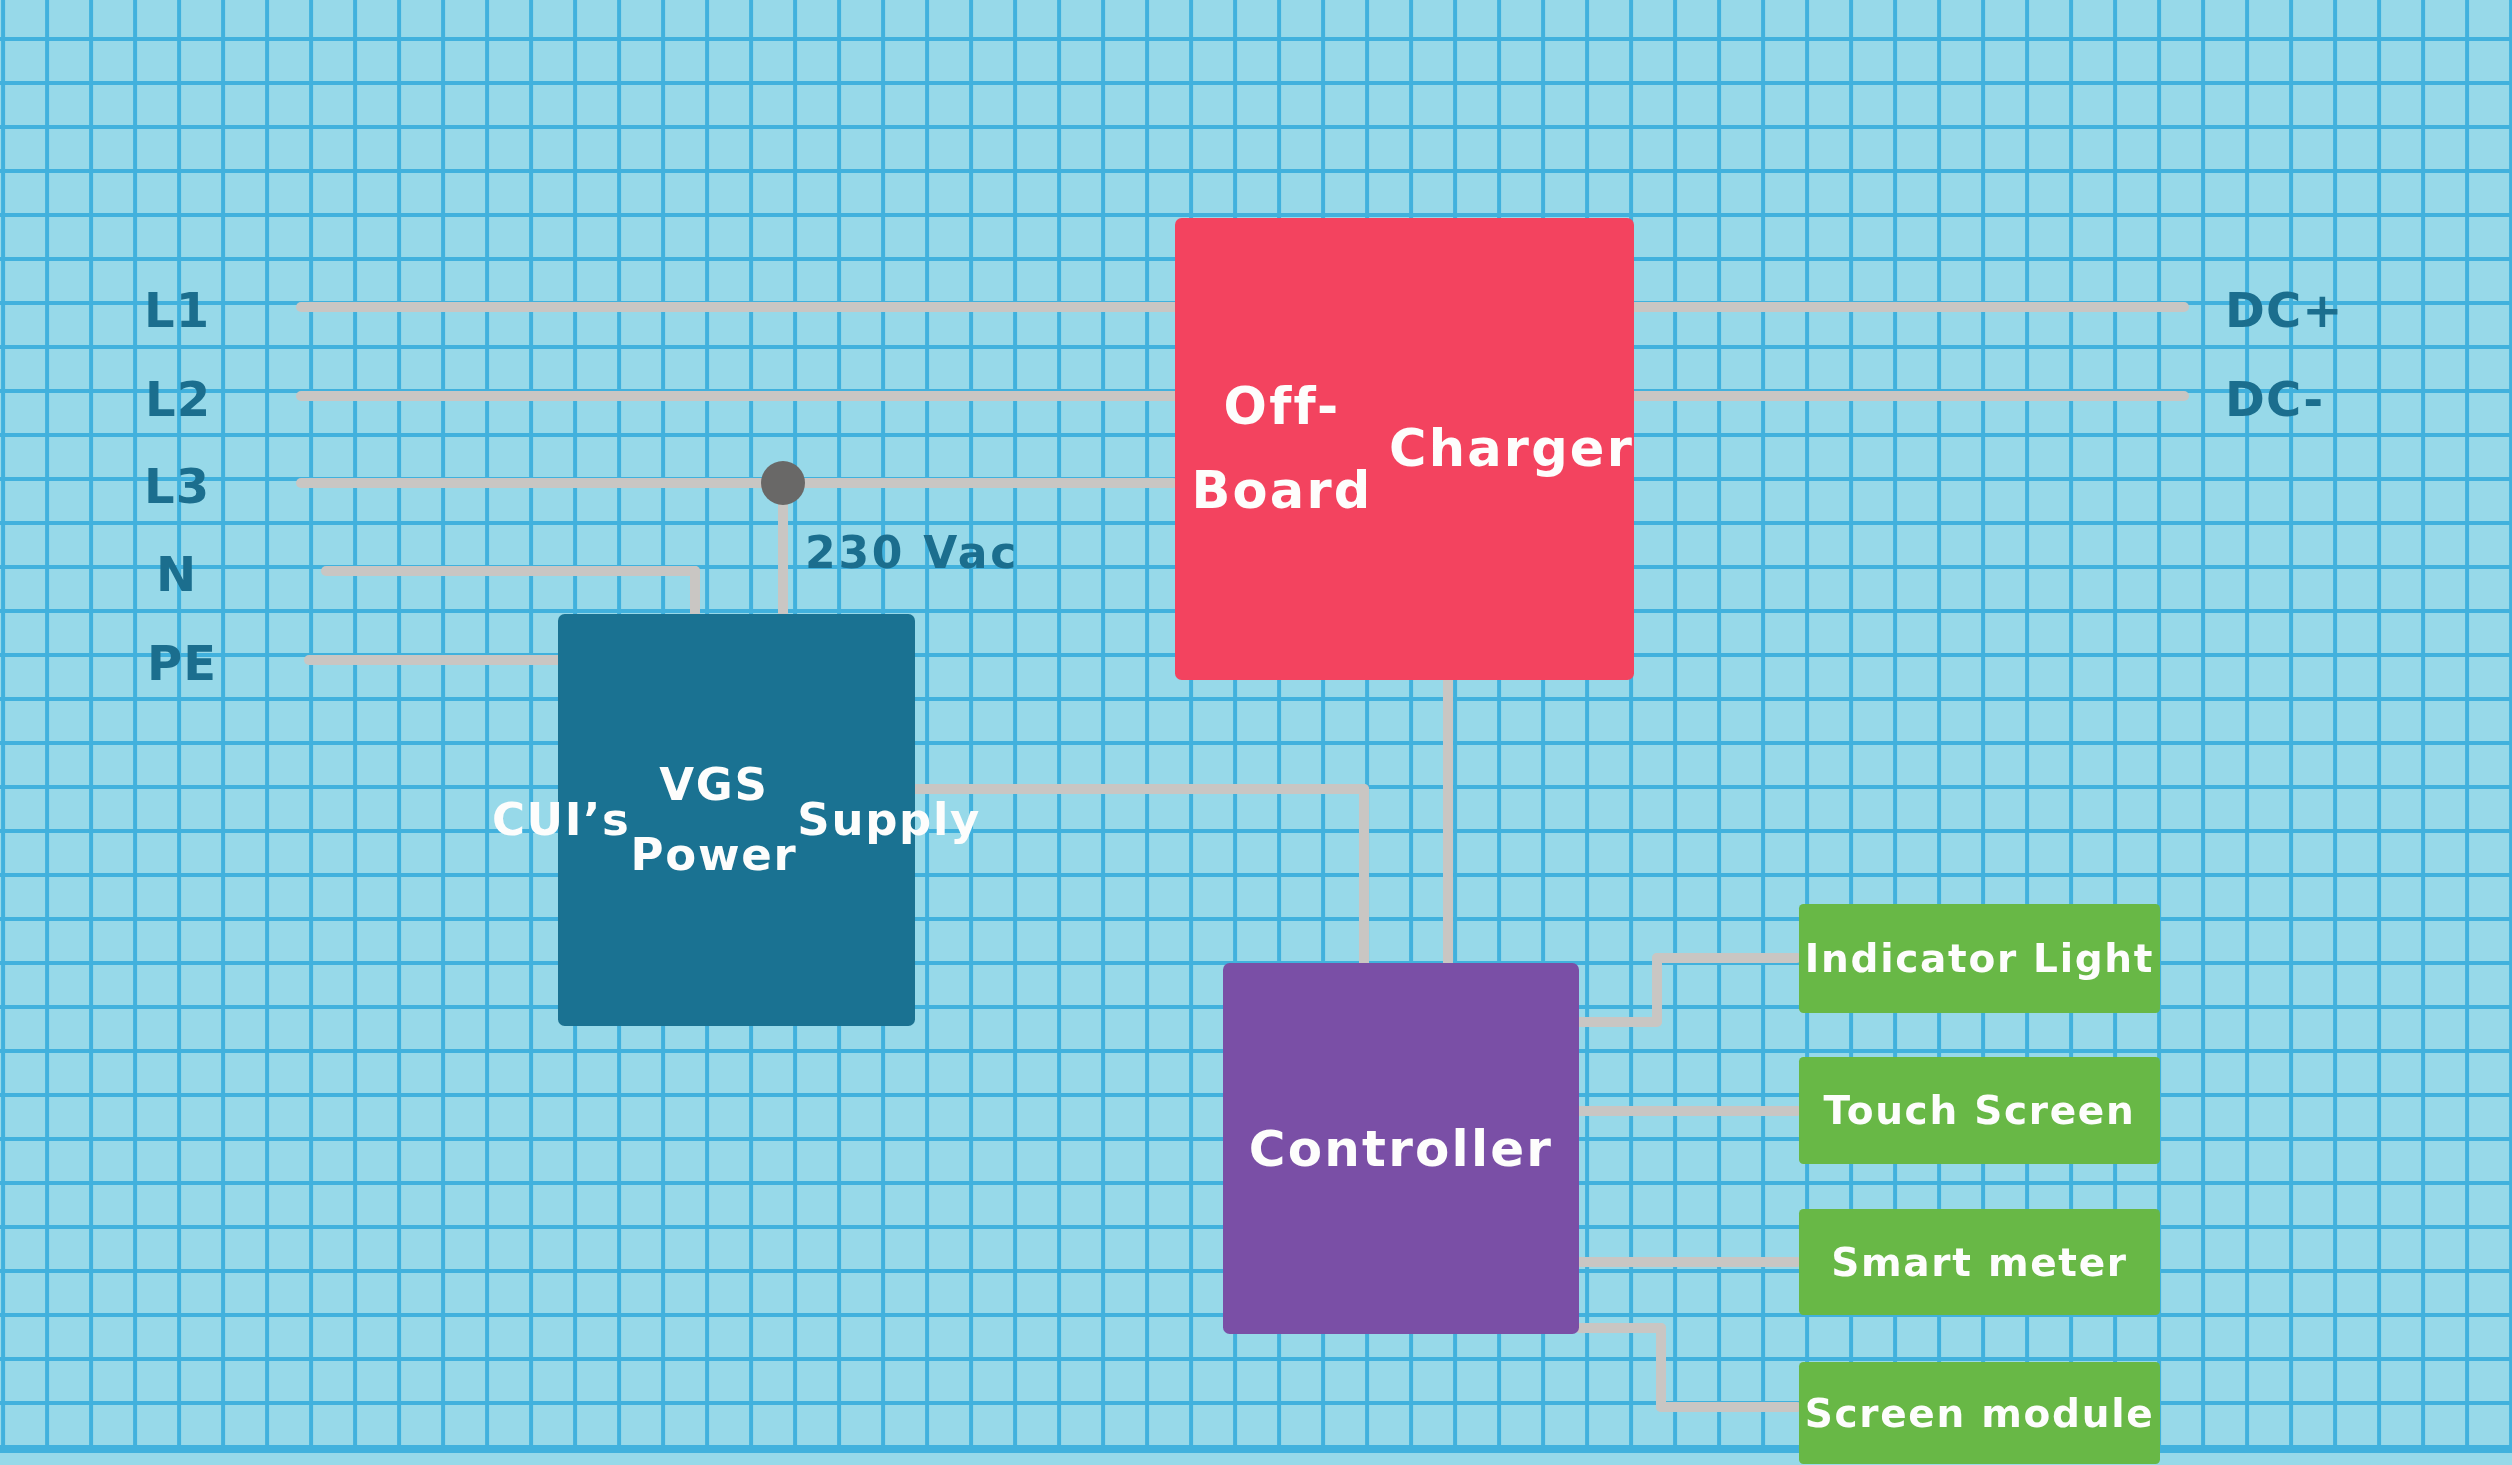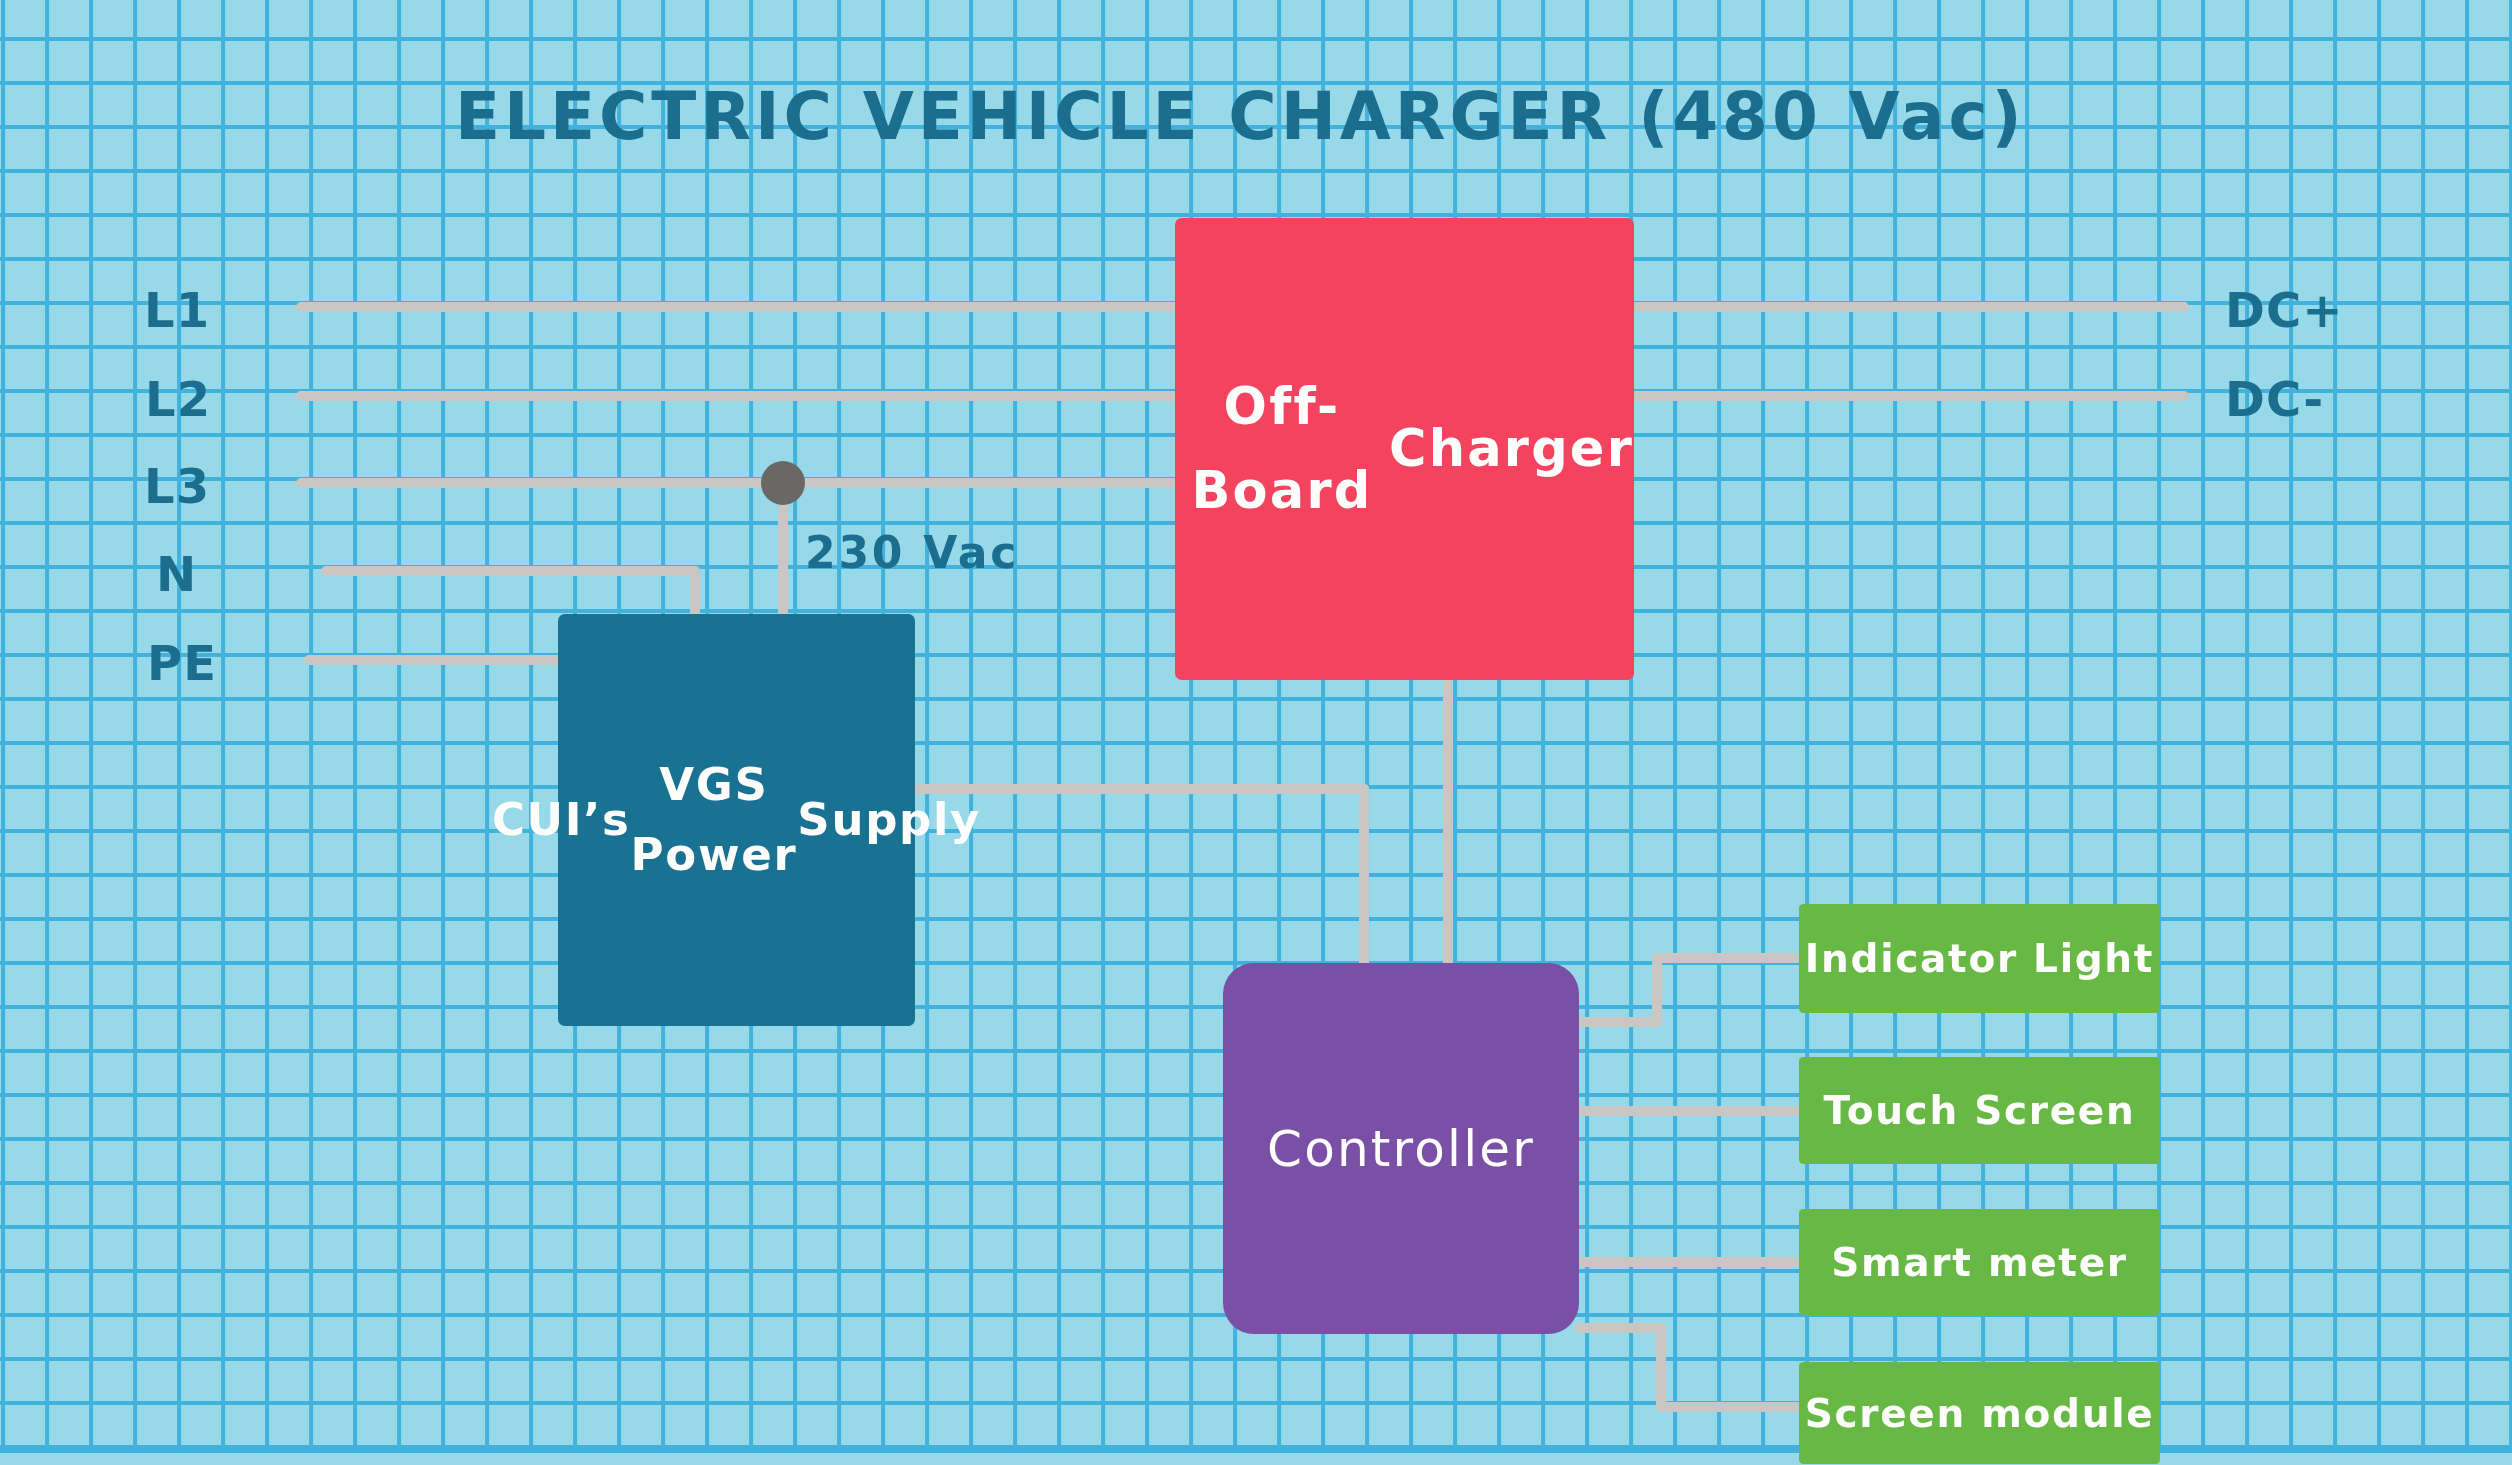--- a/index.html
+++ b/index.html
@@ -70,32 +70,31 @@
 
   .block {
     position:absolute; display:flex; flex-direction:row;
     align-items:center; justify-content:center;
     color: var(--box-text); text-align:center;
     border-radius:6.7px;
   }
   .block .ln { display:block; }
   .block-charger { background:var(--charger); font-size:51px; font-weight:600; letter-spacing:2.2px; line-height:84px; }
   .block-psu { background:var(--power-supply); font-size:45px; font-weight:600; letter-spacing:1.7px; line-height:70px; }
-  .block-controller { background:var(--controller); font-size:50px; font-weight:400; letter-spacing:2.2px;border-radius:31px; }
+  .block-controller { background:var(--controller); font-size:50px; font-weight:700; letter-spacing:2.2px; }
   .block-peripheral { background:var(--peripheral); font-size:39px; font-weight:600; letter-spacing:1.7px; border-radius:4.5px; }
 </style>
 </head>
 <body>
 
 <div class="canvas">
 
   <div class="grid-layer"></div>
   <div class="grid-bottom-rule"></div>
 
-  <div class="title">ELECTRIC VEHICLE CHARGER (480 Vac)</div>
 
   <div class="net-label" style="left:144px; top:282px;">L1</div>
   <div class="net-label" style="left:145px; top:371px;">L2</div>
   <div class="net-label" style="left:144px; top:458px;">L3</div>
   <div class="net-label" style="left:156px; top:546px;">N</div>
   <div class="net-label" style="left:147px; top:635px;">PE</div>
 
   <div class="out-label" style="left:2225px; top:282px;">DC+</div>
   <div class="out-label" style="left:2225px; top:371px;">DC-</div>
 

